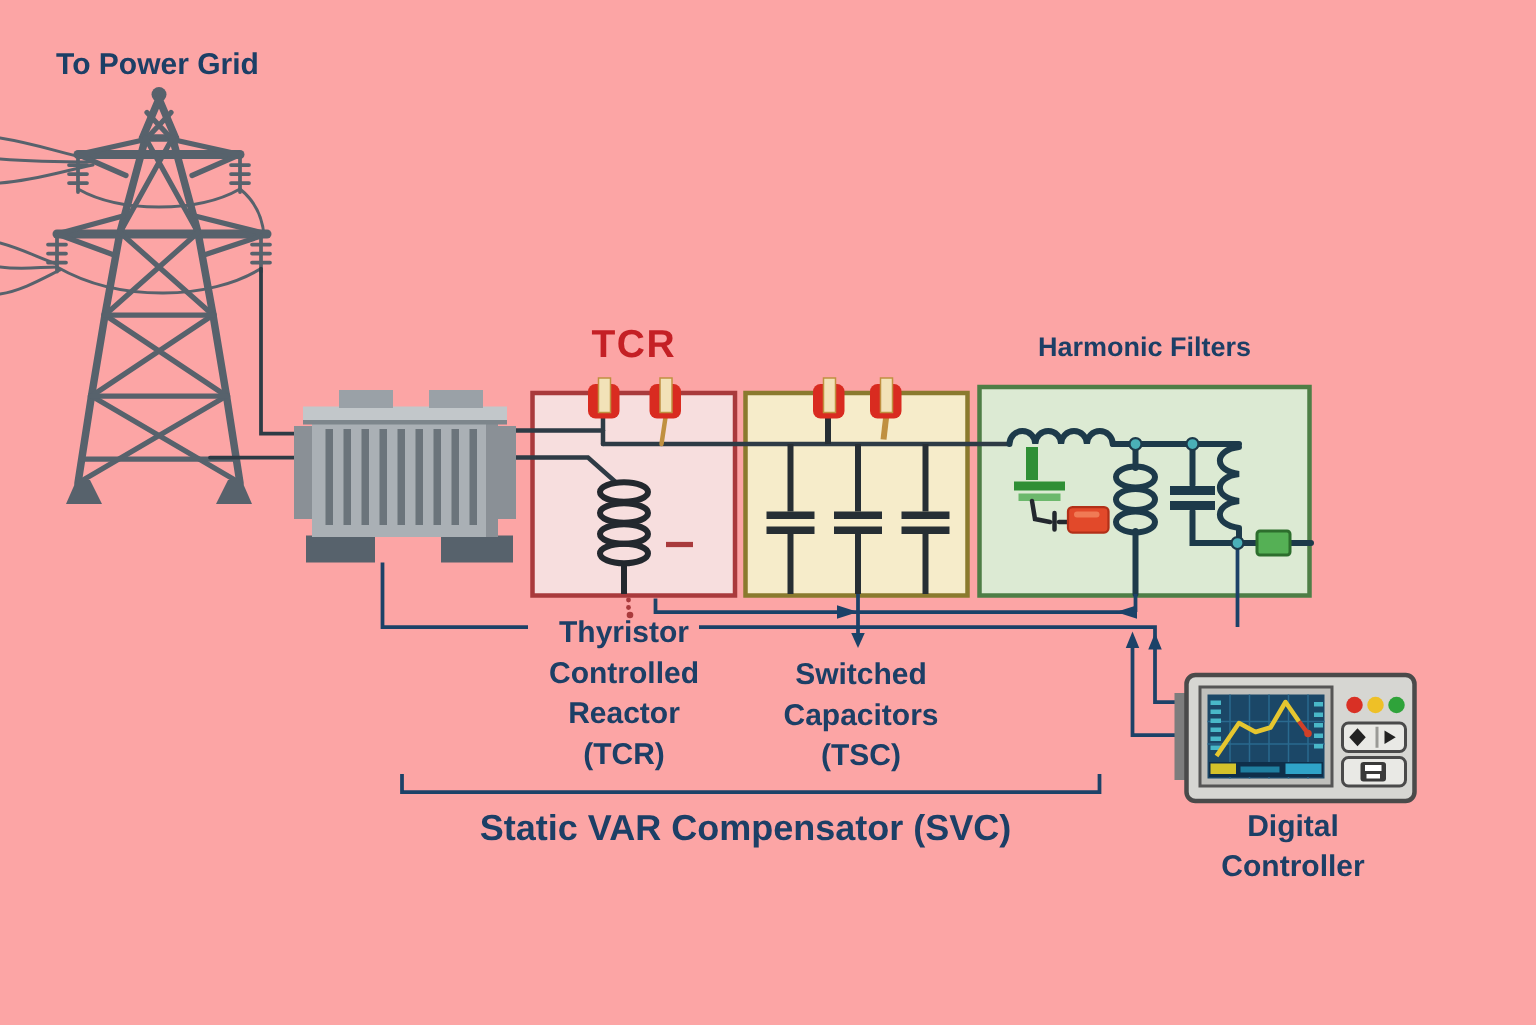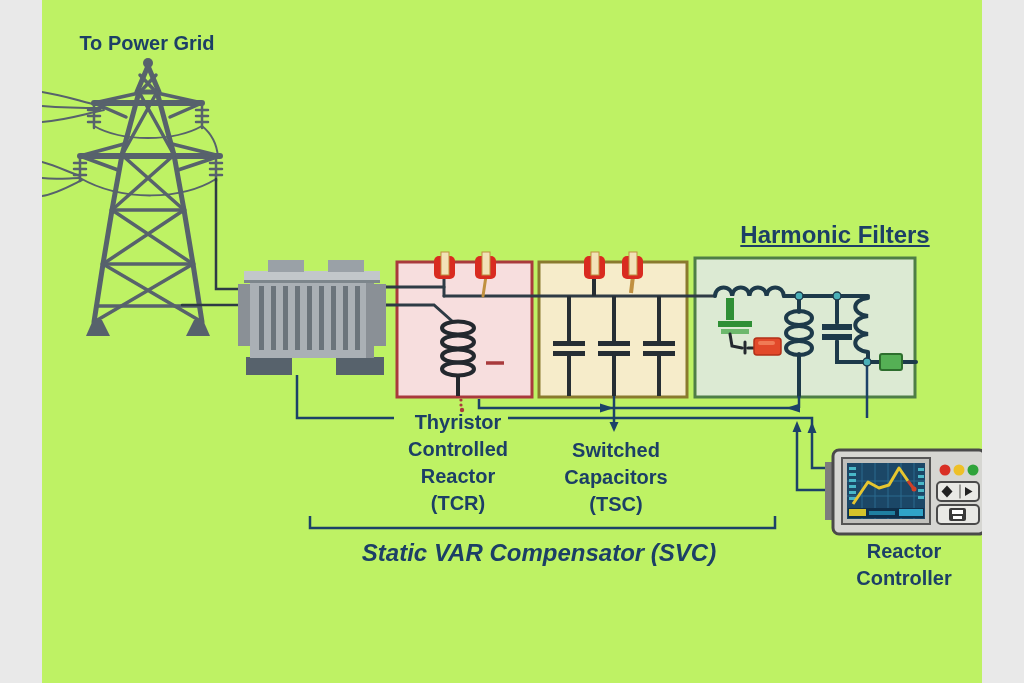--- a/index.html
+++ b/index.html
@@ -1,32 +1,32 @@
 <!DOCTYPE html>
 <html><head>
 <meta charset="utf-8">
 <style>
   html,body{margin:0;padding:0;background:#e9e9e9;}
   .stage{
-    position:relative;width:940px;height:683px;background:#bef264;
+    position:relative;width:1024px;height:683px;background:#fca5a5;
     font-family:"Liberation Sans",sans-serif;overflow:hidden;margin:0 auto;
   }
   .stage svg{position:absolute;left:0;top:0;}
   .lbl{
     position:absolute;color:#1c3f66;font-weight:bold;text-align:center;
     line-height:1.35;white-space:normal;
   }
   .lbl-grid{left:17px;top:30px;width:176px;font-size:20px;}
   .lbl-xfmr{left:175px;top:206px;width:168px;font-size:20px;}
   .lbl-tcr{left:355px;top:212px;width:135px;font-size:26px;color:#c42025;letter-spacing:1px;}
   .lbl-tsc{left:497px;top:212px;width:148px;font-size:26px;color:#c42025;letter-spacing:1px;}
-  .lbl-hf{left:680px;top:219px;width:226px;font-size:24px;text-decoration:underline;}
+  .lbl-hf{left:650px;top:219px;width:226px;font-size:18px;}
   .lbl-tcr-cap{left:352px;top:409px;width:128px;font-size:20px;}
   .lbl-tsc-cap{left:508px;top:437px;width:132px;font-size:20px;}
-  .lbl-svc{left:277px;top:537px;width:440px;font-size:24px;font-style:italic;}
+  .lbl-svc{left:277px;top:537px;width:440px;font-size:24px;}
   .lbl-dc{left:791px;top:538px;width:142px;font-size:20px;}
 </style>
 </head>
 <body>
 
 <div class="stage">
 
   <svg width="1024" height="683" viewBox="0 0 1024 683">
 
     <g stroke="#57626c" stroke-width="2" fill="none" stroke-linecap="round">
@@ -257,19 +257,20 @@
         <polygon points="923,487 923,496 930.5,491.5" fill="#222222"></polygon>
         <rect x="895" y="505" width="42" height="19" rx="4" fill="#e9e9e5" stroke="#4a4a4a" stroke-width="2"></rect>
         <rect x="907" y="508" width="17" height="13" rx="2" fill="#3a3a3a"></rect>
         <rect x="910" y="510" width="11" height="4" fill="#ffffff"></rect>
         <rect x="911" y="516" width="9" height="3" fill="#ffffff"></rect>
       </g>
     </g>
   </svg>
 
   <div class="lbl lbl-grid">To Power Grid</div>
+  <div class="lbl lbl-tcr">TCR</div>
   <div class="lbl lbl-hf">Harmonic Filters</div>
   <div class="lbl lbl-tcr-cap">Thyristor Controlled Reactor (TCR)</div>
   <div class="lbl lbl-tsc-cap">Switched Capacitors (TSC)</div>
   <div class="lbl lbl-svc">Static VAR Compensator (SVC)</div>
-  <div class="lbl lbl-dc">Reactor Controller</div>
+  <div class="lbl lbl-dc">Digital Controller</div>
 
 </div>
 
 </body></html>

